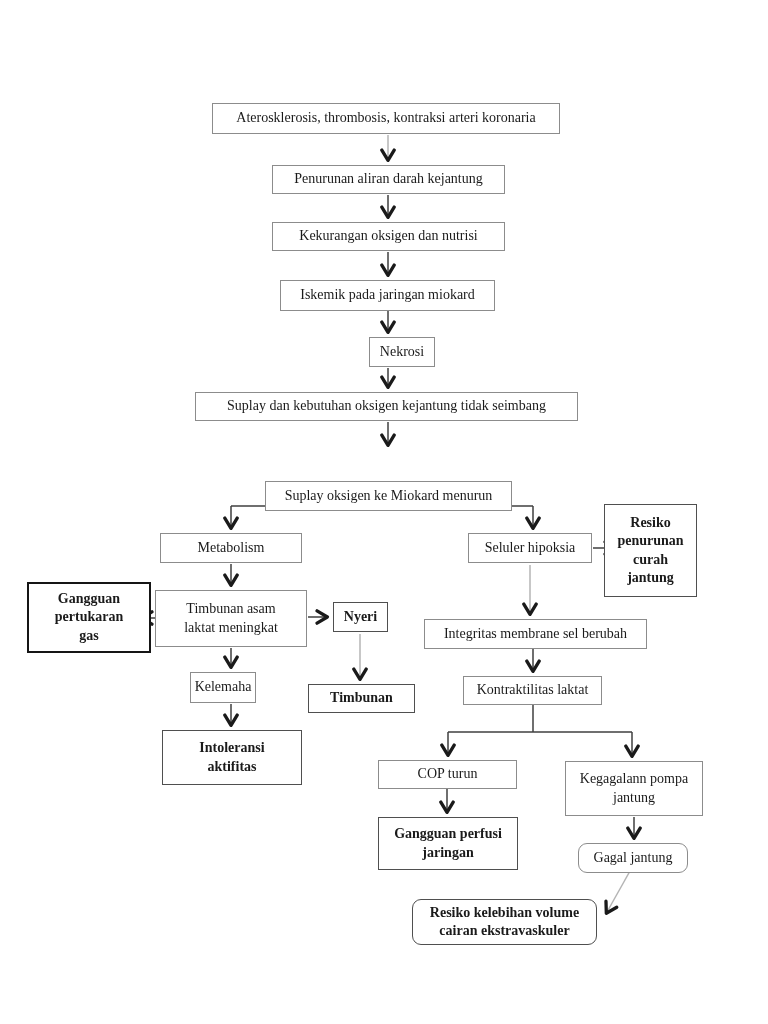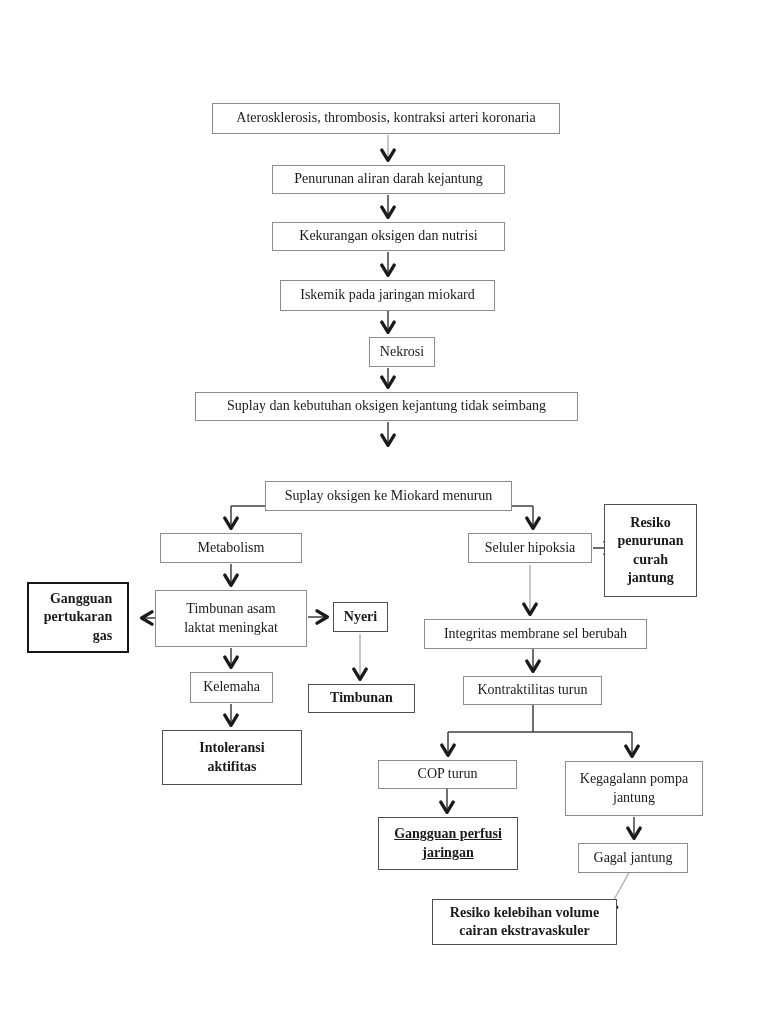--- a/index.html
+++ b/index.html
@@ -103,46 +103,46 @@
 
   <div class="node" style="left:160px; top:533px; width:142px; height:30px;">Metabolism</div>
 
   <div class="node" style="left:468px; top:533px; width:124px; height:30px;text-align:center;">Seluler hipoksia</div>
 
   <div class="node em" style="left:604px; top:504px; width:93px; height:93px;">Resiko
 penurunan
 curah
 jantung</div>
 
-  <div class="node thick" style="left:27px; top:582px; width:102px; height:71px;text-align:right;">Gangguan
+  <div class="node thick" style="left:27px; top:582px; width:124px; height:71px;">Gangguan
 pertukaran
 gas</div>
 
   <div class="node" style="left:155px; top:590px; width:152px; height:57px;">Timbunan asam
 laktat meningkat</div>
 
   <div class="node em" style="left:333px; top:602px; width:55px; height:30px;">Nyeri</div>
 
   <div class="node" style="left:424px; top:619px; width:223px; height:30px;">Integritas membrane sel berubah</div>
 
-  <div class="node" style="left:190px; top:672px; width:83px; height:31px;">Kelemaha</div>
+  <div class="node" style="left:190px; top:672px; width:66px; height:31px;">Kelemaha</div>
 
   <div class="node em" style="left:308px; top:684px; width:107px; height:29px;">Timbunan</div>
 
-  <div class="node" style="left:463px; top:676px; width:139px; height:29px;">Kontraktilitas turun</div>
+  <div class="node" style="left:463px; top:676px; width:139px; height:29px;">Kontraktilitas laktat</div>
 
   <div class="node em" style="left:162px; top:730px; width:140px; height:55px;">Intoleransi
 aktifitas</div>
 
   <div class="node" style="left:378px; top:760px; width:139px; height:29px;">COP turun</div>
 
   <div class="node" style="left:565px; top:761px; width:138px; height:55px;">Kegagalann pompa
 jantung</div>
 
-  <div class="node em" style="left:378px; top:817px; width:140px; height:53px;text-decoration:underline;">Gangguan perfusi
+  <div class="node em" style="left:378px; top:817px; width:140px; height:53px;">Gangguan perfusi
 jaringan</div>
 
-  <div class="node" style="left:578px; top:843px; width:110px; height:30px;">Gagal jantung</div>
+  <div class="node" style="left:578px; top:843px; width:110px; height:30px;border-radius:9px;">Gagal jantung</div>
 
-  <div class="node em" style="left:432px; top:899px; width:185px; height:46px;">Resiko kelebihan volume
+  <div class="node em" style="left:412px; top:899px; width:185px; height:46px;border-radius:9px;">Resiko kelebihan volume
 cairan ekstravaskuler</div>
 
 </div>
 
 </body></html>

